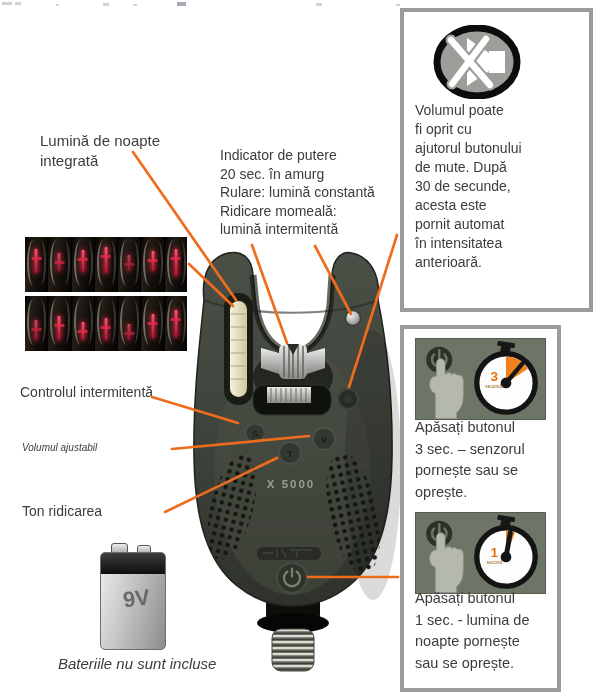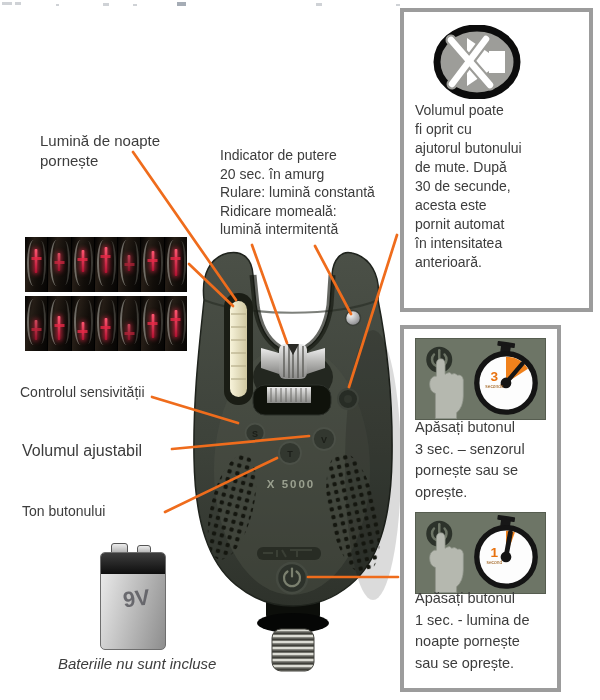--- a/index.html
+++ b/index.html
@@ -9,21 +9,21 @@
   .txt{white-space:pre-line;color:#3c3c3c;}
 
   
   .artifact{position:absolute;background:#c3c7cc;opacity:.8;}
 
   
   .lbl-night{left:40px;top:131px;font-size:15px;line-height:20px;}
   .lbl-display{left:19px;top:201px;font-size:13.5px;line-height:17px;}
   .lbl-center{left:220px;top:146px;font-size:14px;line-height:18.6px;}
   .lbl-sens{left:20px;top:384px;font-size:14px;}
-  .lbl-vol{left:22px;top:442px;font-size:16px;}
+  .lbl-vol{left:22px;top:442px;font-size:10px;font-style:italic;}
   .lbl-tone{left:22px;top:503px;font-size:14px;}
   .lbl-batt{left:58px;top:655px;font-size:15px;font-style:italic;}
 
   
   .dstrip{position:absolute;left:25px;width:162px;height:55px;background:#0a0806;display:flex;}
   .dstrip.s1{top:237px;}
   .dstrip.s2{top:296px;}
   .dcell{flex:1;position:relative;border-right:1px solid #000;overflow:hidden;
          background:linear-gradient(100deg,#050403 0%,#251d16 30%,#120e0a 62%,#060504 100%);}
   .dcell:last-child{border-right:none;}
@@ -91,29 +91,29 @@
     <span class="artifact" style="left:15px;top:2px;width:6px;height:3px"></span>
     <span class="artifact" style="left:56px;top:4px;width:3px;height:2px"></span>
     <span class="artifact" style="left:103px;top:3px;width:6px;height:3px"></span>
     <span class="artifact" style="left:133px;top:4px;width:4px;height:2px"></span>
     <span class="artifact" style="left:177px;top:2px;width:9px;height:4px;background:#8f97a3"></span>
     <span class="artifact" style="left:316px;top:3px;width:6px;height:3px"></span>
     <span class="artifact" style="left:396px;top:4px;width:4px;height:2px"></span>
   </div>
 
   <div class="abs txt lbl-night">Lumină de noapte
-pornește</div>
+integrată</div>
   <div class="abs txt lbl-center">Indicator de putere
 20 sec. în amurg
 Rulare: lumină constantă
 Ridicare momeală:
 lumină intermitentă</div>
-  <div class="abs txt lbl-sens">Controlul sensivității</div>
+  <div class="abs txt lbl-sens">Controlul intermitentă</div>
   <div class="abs txt lbl-vol">Volumul ajustabil</div>
-  <div class="abs txt lbl-tone">Ton butonului</div>
+  <div class="abs txt lbl-tone">Ton ridicarea</div>
   <div class="abs txt lbl-batt">Bateriile nu sunt incluse</div>
 
   <div class="dstrip s1">
     <div class="dcell">
         <div class="led"></div>
       </div>
     <div class="dcell">
         <div class="led"></div>
       </div>
     <div class="dcell">

